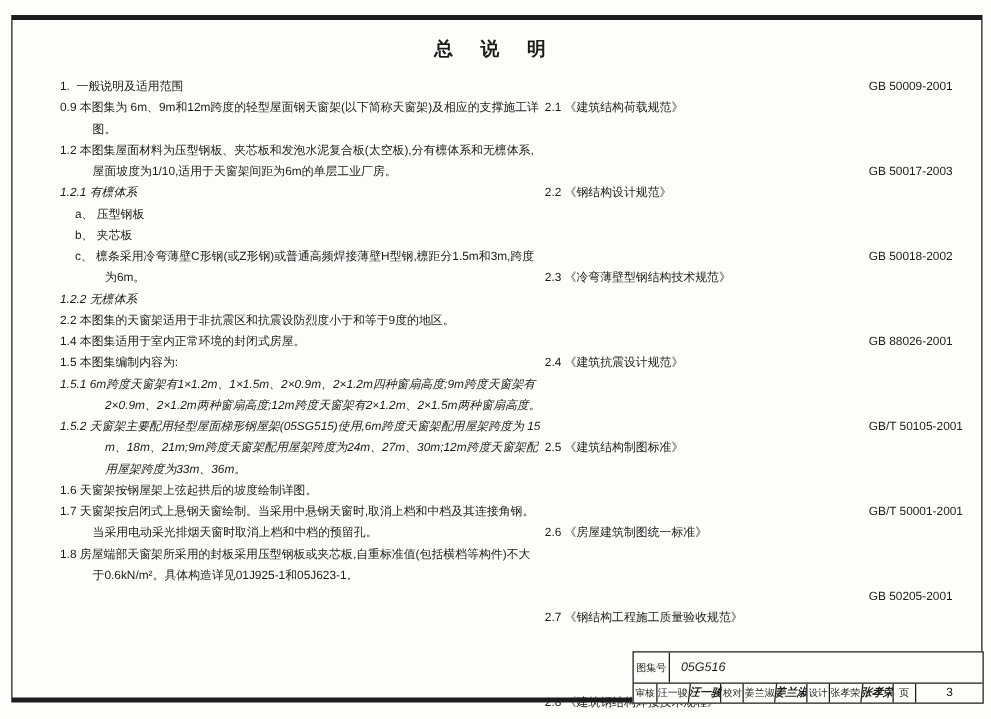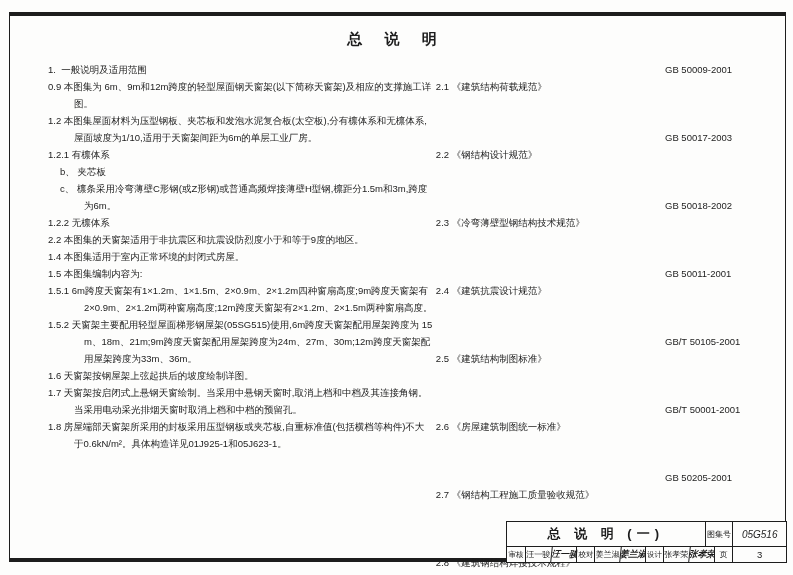--- a/index.html
+++ b/index.html
@@ -10,25 +10,25 @@
          border-top:4px solid #1d1d1d;border-bottom:4px solid #1d1d1d;
          border-left:1.5px solid #1d1d1d;border-right:1.5px solid #1d1d1d;}
   .doc-title{position:absolute;left:0;top:30px;width:793px;text-align:center;
              font-size:15px;font-weight:bold;letter-spacing:9px;}
   .col{position:absolute;top:61px;font-size:9.5px;line-height:17px;}
   .col-left{left:48px;width:385px;}
   .col-right{left:420px;width:368px;}
   .it{white-space:pre-wrap;word-break:break-all;}
   .n1{font-weight:normal;}
   .n2{padding-left:26px;text-indent:-26px;}
-  .n3{padding-left:36px;text-indent:-36px;}
+  .n3{padding-left:36px;text-indent:-36px;font-style:italic;}
   .la{margin-left:12px;padding-left:24px;text-indent:-24px;}
   .p1{padding-left:26px;}
   .r2{position:relative;}
-  .scode{position:absolute;left:245px;top:0;white-space:nowrap;}
+  .scode{position:absolute;left:275px;top:0;white-space:nowrap;}
   
   .titleblock{position:absolute;left:506px;top:521px;width:281px;box-sizing:border-box;
               border:1.5px solid #1d1d1d;background:#fdfdfc;}
   .tb-row{display:flex;box-sizing:border-box;}
   .tb-row1{height:24px;}
   .tb-row2{height:16px;border-top:1.2px solid #1d1d1d;}
   .tb-cell{box-sizing:border-box;display:flex;align-items:center;justify-content:center;
            overflow:hidden;white-space:nowrap;}
   .tb-cell + .tb-cell{border-left:1.2px solid #1d1d1d;}
   .tb-title{width:199px;font-size:13px;font-weight:bold;letter-spacing:5px;}
@@ -48,20 +48,21 @@
 <div class="page">
   <div class="frame"></div>
 
   <div class="doc-title">总  说  明</div>
 
   <div class="col col-left">
     <div class="it n1">1.  一般说明及适用范围</div>
     <div class="it n2">0.9 本图集为 6m、9m和12m跨度的轻型屋面钢天窗架(以下简称天窗架)及相应的支撑施工详图。</div>
     <div class="it n2">1.2 本图集屋面材料为压型钢板、夹芯板和发泡水泥复合板(太空板),分有檩体系和无檩体系,屋面坡度为1/10,适用于天窗架间距为6m的单层工业厂房。</div>
     <div class="it n3">1.2.1 有檩体系</div>
+    <div class="it la">a、 压型钢板</div>
     <div class="it la">b、 夹芯板</div>
     <div class="it la">c、 檩条采用冷弯薄壁C形钢(或Z形钢)或普通高频焊接薄壁H型钢,檩距分1.5m和3m,跨度为6m。</div>
     <div class="it n3">1.2.2 无檩体系</div>
     <div class="it n2">2.2 本图集的天窗架适用于非抗震区和抗震设防烈度小于和等于9度的地区。</div>
     <div class="it n2">1.4 本图集适用于室内正常环境的封闭式房屋。</div>
     <div class="it n2">1.5 本图集编制内容为:</div>
     <div class="it n3">1.5.1 6m跨度天窗架有1×1.2m、1×1.5m、2×0.9m、2×1.2m四种窗扇高度;9m跨度天窗架有2×0.9m、2×1.2m两种窗扇高度;12m跨度天窗架有2×1.2m、2×1.5m两种窗扇高度。</div>
     <div class="it n3">1.5.2 天窗架主要配用轻型屋面梯形钢屋架(05SG515)使用,6m跨度天窗架配用屋架跨度为 15m、18m、21m;9m跨度天窗架配用屋架跨度为24m、27m、30m;12m跨度天窗架配用屋架跨度为33m、36m。</div>
     <div class="it n2">1.6 天窗架按钢屋架上弦起拱后的坡度绘制详图。</div>
     <div class="it n2">1.7 天窗架按启闭式上悬钢天窗绘制。当采用中悬钢天窗时,取消上档和中档及其连接角钢。当采用电动采光排烟天窗时取消上档和中档的预留孔。</div>
@@ -76,21 +77,21 @@
     <div class="it r2">
       <span class="sname">2.2 《钢结构设计规范》</span>
       <span class="scode">GB 50017-2003</span>
     </div>
     <div class="it r2">
       <span class="sname">2.3 《冷弯薄壁型钢结构技术规范》</span>
       <span class="scode">GB 50018-2002</span>
     </div>
     <div class="it r2">
       <span class="sname">2.4 《建筑抗震设计规范》</span>
-      <span class="scode">GB 50011-2001</span>
+      <span class="scode">GB 88026-2001</span>
     </div>
     <div class="it r2">
       <span class="sname">2.5 《建筑结构制图标准》</span>
       <span class="scode">GB/T 50105-2001</span>
     </div>
     <div class="it r2">
       <span class="sname">2.6 《房屋建筑制图统一标准》</span>
       <span class="scode">GB/T 50001-2001</span>
     </div>
     <div class="it r2">
@@ -99,21 +100,20 @@
     </div>
     <div class="it r2">
       <span class="sname">2.8 《建筑钢结构焊接技术规程》</span>
       <span class="scode">JGJ 81-2002</span>
     </div>
 
   </div>
 
   <div class="titleblock">
     <div class="tb-row tb-row1">
-      <div class="tb-cell tb-title">总 说 明 (一)</div>
       <div class="tb-cell tb-lbl">图集号</div>
       <div class="tb-cell tb-atlas">05G516</div>
     </div>
     <div class="tb-row tb-row2">
       <div class="tb-cell c-lbl">审核</div>
       <div class="tb-cell c-name c-n1">汪一骏</div>
       <div class="tb-cell c-sig c-s1">汪一骏</div>
       <div class="tb-cell c-lbl">校对</div>
       <div class="tb-cell c-name c-n2">姜兰淑</div>
       <div class="tb-cell c-sig c-s2">姜兰淑</div>

